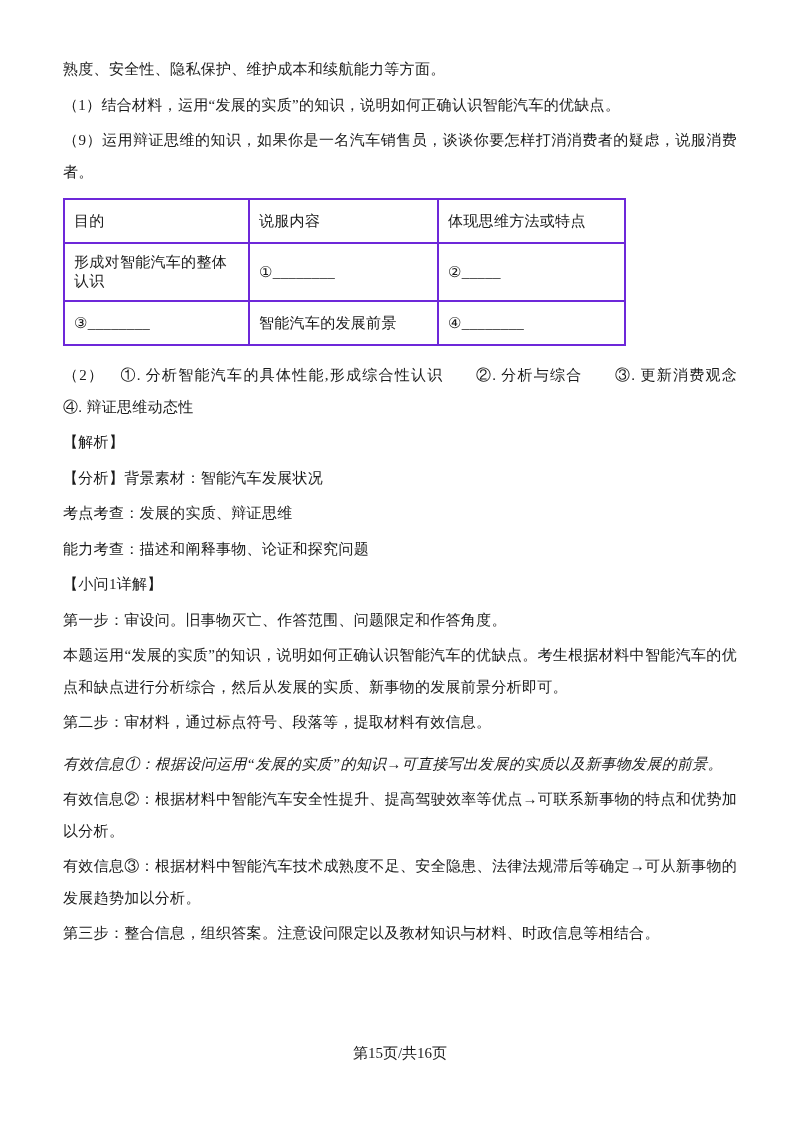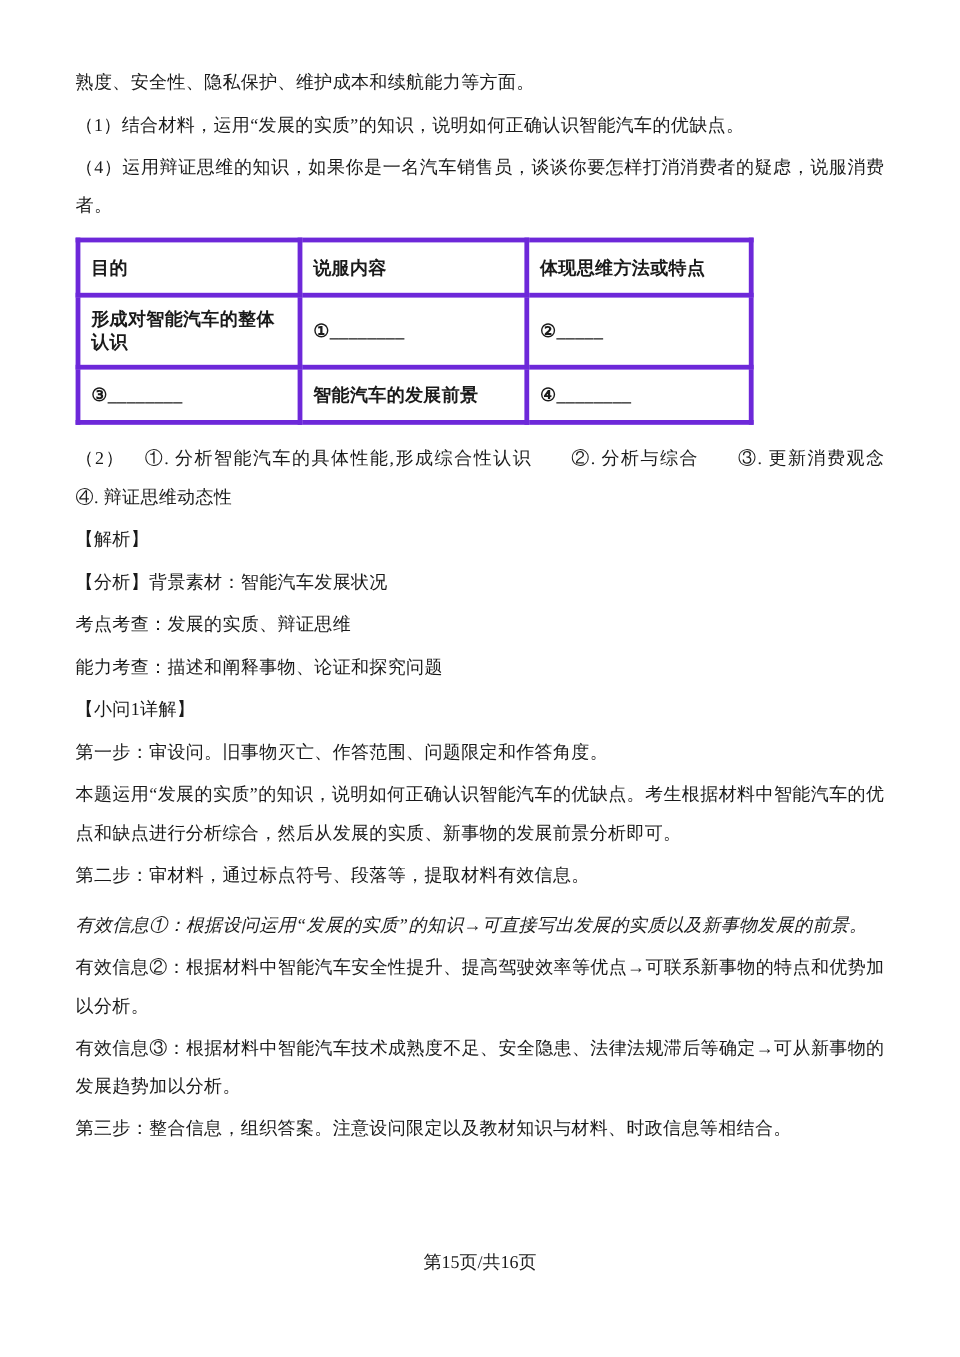--- a/index.html
+++ b/index.html
@@ -34,23 +34,23 @@
     margin-top: 6px;
     font-style: italic;
   }
   table.qtable {
     border-collapse: collapse;
     margin: 6px 0 14px 0;
     width: 561px;
     table-layout: fixed;
   }
   table.qtable th, table.qtable td {
-    border: 4px solid #6d28d9;
+    border: 2px solid #6d28d9;
     font-size: 15px;
-    font-weight: bold;
+    font-weight: normal;
     text-align: left;
     vertical-align: middle;
     padding: 9px 8px 9px 9px;
     height: 24px;
     letter-spacing: 0.3px;
   }
   table.qtable {
     border: 2px solid #2b2b2b;
   }
   table.qtable col.c1 { width: 185px; }
@@ -64,21 +64,21 @@
     line-height: 1.6;
   }
 </style>
 </head>
 <body>
 
 <div class="page">
 
   <p class="para">熟度、安全性、隐私保护、维护成本和续航能力等方面。</p>
   <p class="para">（1）结合材料，运用“发展的实质”的知识，说明如何正确认识智能汽车的优缺点。</p>
-  <p class="para">（4）运用辩证思维的知识，如果你是一名汽车销售员，谈谈你要怎样打消消费者的疑虑，说服消费者。</p>
+  <p class="para">（9）运用辩证思维的知识，如果你是一名汽车销售员，谈谈你要怎样打消消费者的疑虑，说服消费者。</p>
 
   <table class="qtable">
     <colgroup>
         <col class="c1">
         <col class="c2">
         <col class="c3">
       </colgroup>
     <tbody>
       <tr>
         <th>目的</th>

